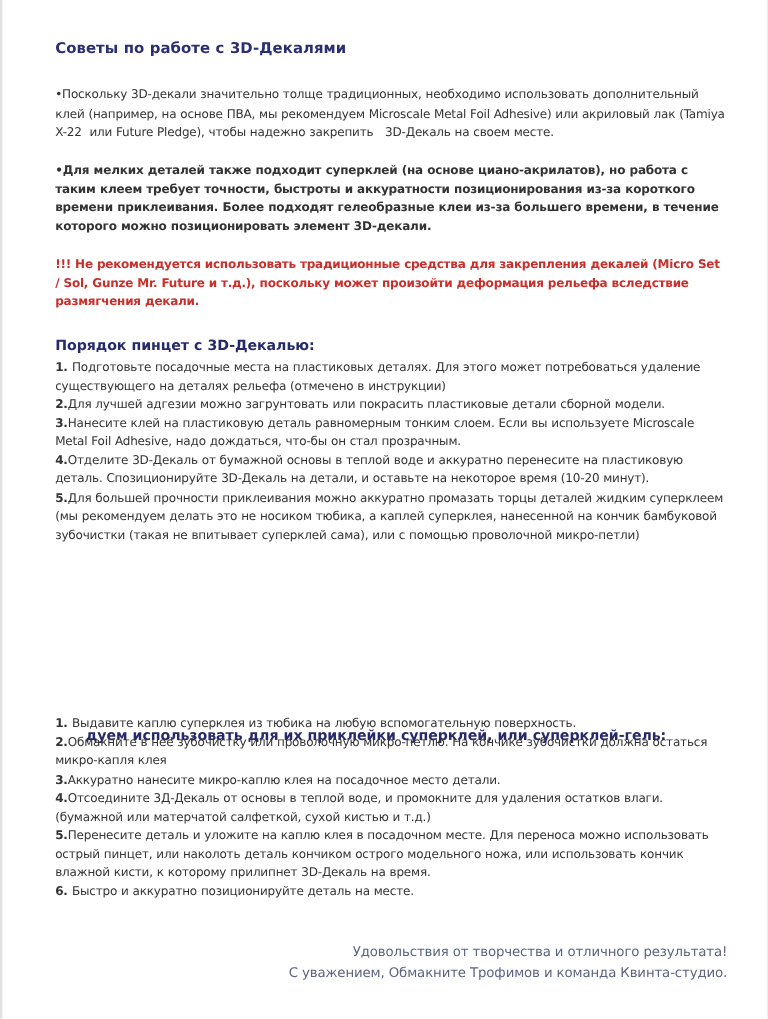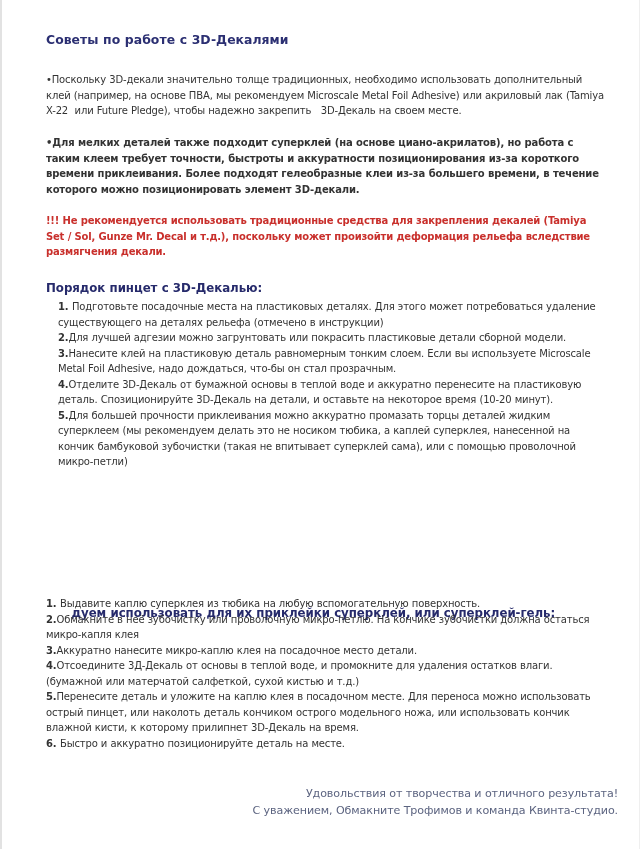--- a/index.html
+++ b/index.html
@@ -63,38 +63,38 @@
     text-align: right;
   }
   .num { font-weight: bold; }
 
   
   #title-heading      { position:absolute; top: 32px;  left: 0; }
   #bullet-1           { position:absolute; top: 72px;  left: 0; }
   #bullet-2           { position:absolute; top: 135px; left: 0; font-weight: bold; }
   #warning-note       { position:absolute; top: 213px; left: 0; }
   #order-heading      { position:absolute; top: 280px; left: 0; }
-  #order-steps        { position:absolute; top: 299px; left: 12px; }
+  #order-steps        { position:absolute; top: 299px; left: 0; }
   #small-parts-heading{ position:absolute; top: 557px; left: 0; }
   #small-parts-steps  { position:absolute; top: 596px; left: 0; }
-  #closing-block      { position:absolute; top: 786px; left: 16px; width: 556px; }
+  #closing-block      { position:absolute; top: 786px; left: 4px; width: 556px; }
 </style>
 </head>
 <body>
 
 <div id="page">
   <div class="sheet">
 
     <div id="title-heading" class="blk h-title">Советы по работе с 3D-Декалями</div>
 
     <div id="bullet-1" class="blk">•Поскольку 3D-декали значительно толще традиционных, необходимо использовать дополнительный клей (например, на основе ПВА, мы рекомендуем Microscale Metal Foil Adhesive) или акриловый лак (Tamiya X-22  или Future Pledge), чтобы надежно закрепить   3D-Декаль на своем месте.</div>
 
     <div id="bullet-2" class="blk">•Для мелких деталей также подходит суперклей (на основе циано-акрилатов), но работа с таким клеем требует точности, быстроты и аккуратности позиционирования из-за короткого времени приклеивания. Более подходят гелеобразные клеи из-за большего времени, в течение которого можно позиционировать элемент 3D-декали.</div>
 
-    <div id="warning-note" class="blk warn">!!! Не рекомендуется использовать традиционные средства для закрепления декалей (Tamiya Set / Sol, Gunze Mr. Decal и т.д.), поскольку может произойти деформация рельефа вследствие размягчения декали.</div>
+    <div id="warning-note" class="blk warn">!!! Не рекомендуется использовать традиционные средства для закрепления декалей (Micro Set / Sol, Gunze Mr. Future и т.д.), поскольку может произойти деформация рельефа вследствие размягчения декали.</div>
 
     <div id="order-heading" class="blk h-sec">Порядок пинцет с 3D-Декалью:</div>
 
     <div id="order-steps" class="blk"><div><span class="num">1. </span><span>Подготовьте посадочные места на пластиковых деталях. Для этого может потребоваться удаление существующего на деталях рельефа (отмечено в инструкции)</span></div><div><span class="num">2.</span><span>Для лучшей адгезии можно загрунтовать или покрасить пластиковые детали сборной модели.</span></div><div><span class="num">3.</span><span>Нанесите клей на пластиковую деталь равномерным тонким слоем. Если вы используете Microscale Metal Foil Adhesive, надо дождаться, что-бы он стал прозрачным.</span></div><div><span class="num">4.</span><span>Отделите 3D-Декаль от бумажной основы в теплой воде и аккуратно перенесите на пластиковую деталь. Спозиционируйте 3D-Декаль на детали, и оставьте на некоторое время (10-20 минут).</span></div><div><span class="num">5.</span><span>Для большей прочности приклеивания можно аккуратно промазать торцы деталей жидким суперклеем (мы рекомендуем делать это не носиком тюбика, а каплей суперклея, нанесенной на кончик бамбуковой зубочистки (такая не впитывает суперклей сама), или с помощью проволочной микро-петли)</span></div></div>
 
     <div id="small-parts-heading" class="blk h-sec">
       <br>
       <span>дуем использовать для их приклейки суперклей, или суперклей-гель:</span>
     </div>
 

